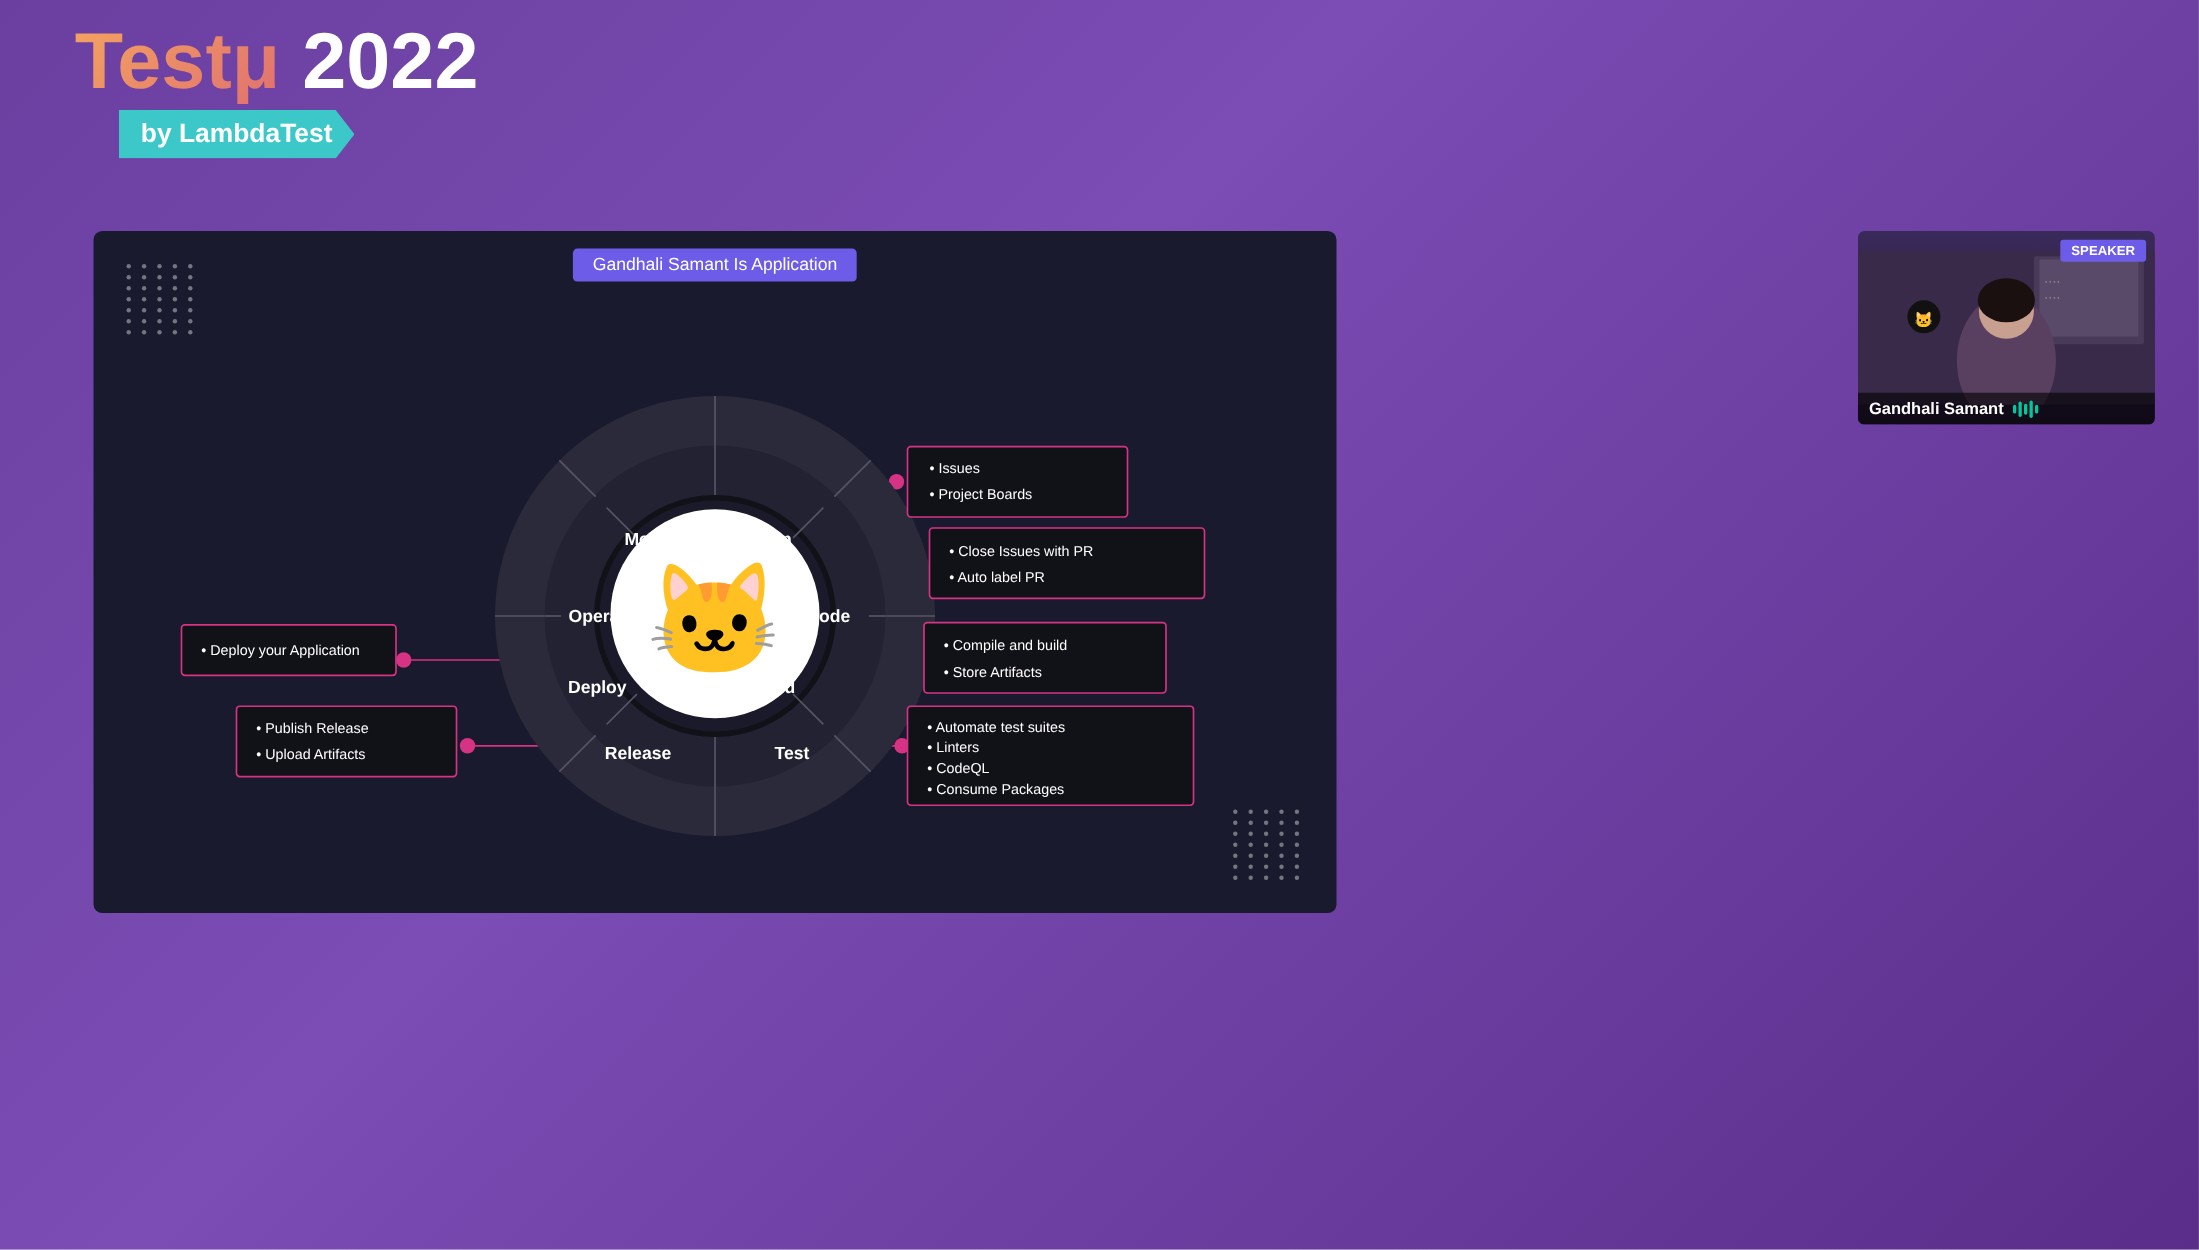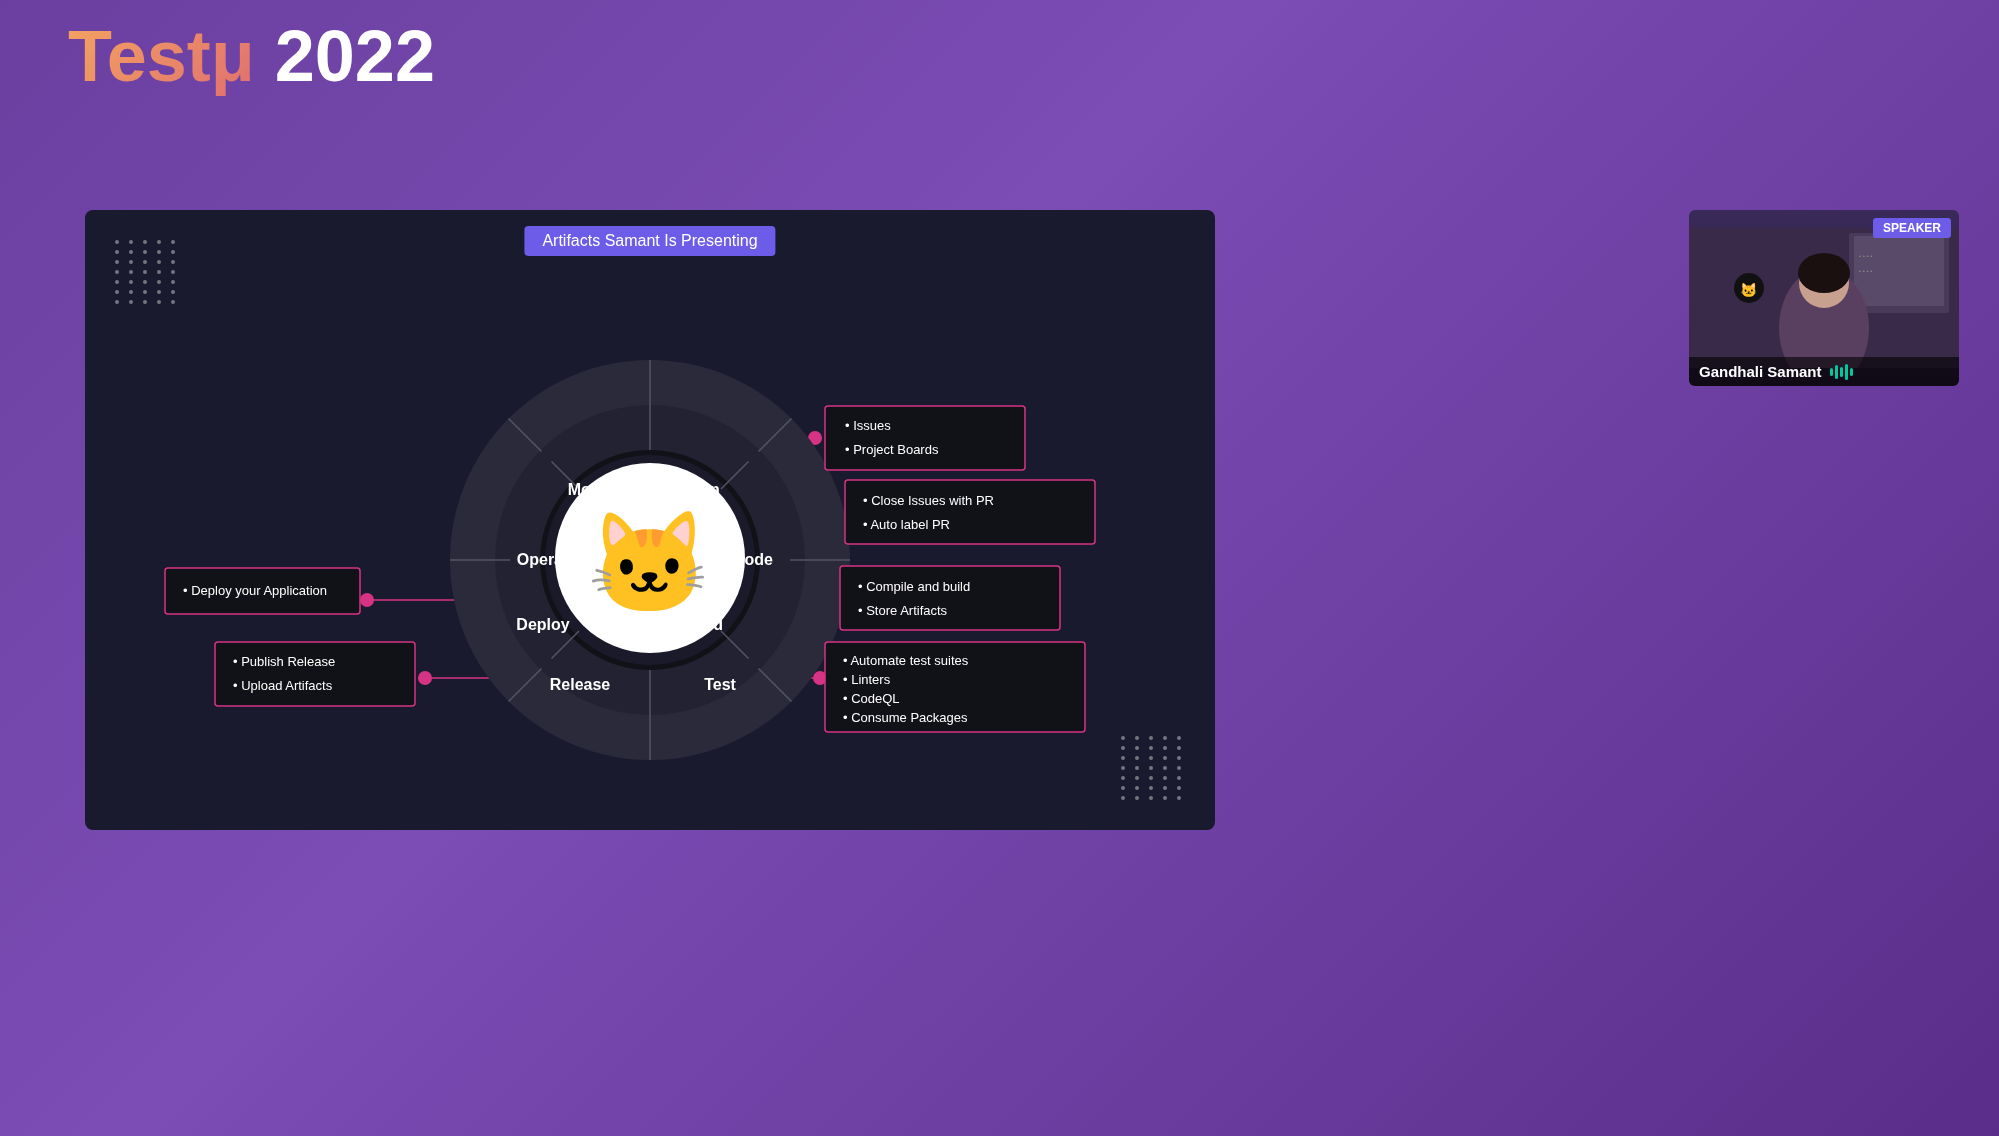--- a/index.html
+++ b/index.html
@@ -177,25 +177,26 @@
       pointer-events: none;
     }
   </style>
 </head>
 <body>
 
 <div class="logo-area">
   <div class="logo-title">
     <span class="logo-test">Testμ</span><span class="logo-year"> <span>2022</span></span>
   </div>
+  <div class="logo-subtitle">by LambdaTest</div>
 </div>
 
 <div class="slide-container">
 
-  <div class="presenter-badge">Artifacts Samant Is Presenting</div>
+  <div class="presenter-badge">Gandhali Samant Is Application</div>
 
   <div class="dot-grid-left">
     <div class="dot"></div>
       <div class="dot"></div>
       <div class="dot"></div>
       <div class="dot"></div>
       <div class="dot"></div>
     <div class="dot"></div>
       <div class="dot"></div>
       <div class="dot"></div>

